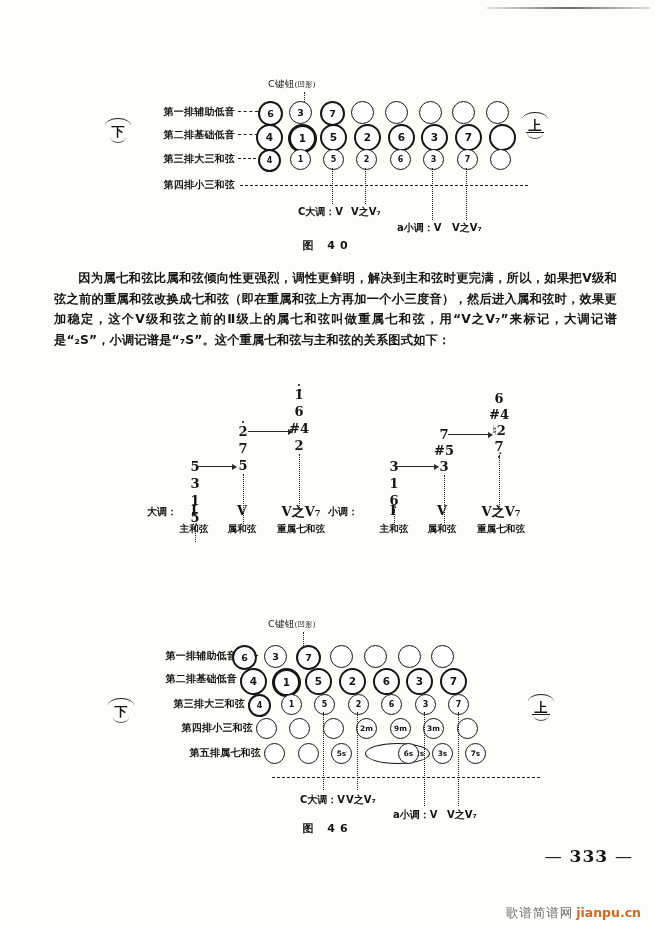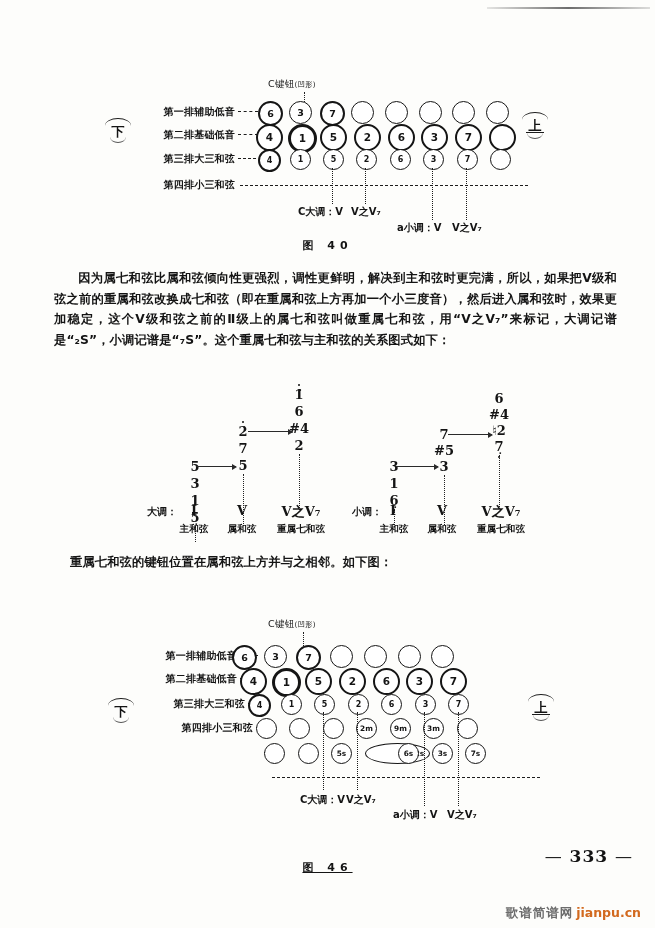--- a/index.html
+++ b/index.html
@@ -114,21 +114,21 @@
   
   .pagenum{
     position:absolute;right:22px;bottom:62px;
     font-size:17px;font-weight:bold;letter-spacing:1px;
     font-family:"DejaVu Serif","Liberation Serif",serif;
   }
   .pagenum .dash{font-weight:normal;}
   .watermark{
     position:absolute;right:14px;bottom:6px;font-size:12.5px;white-space:nowrap;
   }
-  .watermark .zh{color:#6c6c6c;font-weight:bold;letter-spacing:1px;margin-left:40px;}
+  .watermark .zh{color:#6c6c6c;font-weight:normal;letter-spacing:1px;margin-left:40px;}
   .watermark .en{color:#d2691e;font-weight:bold;margin-left:3px;}
 </style>
 </head>
 <body>
 
 <div class="page">
 
   <div class="top-rule"></div>
 
   <div class="diagram" style="top:0;height:260px;">
@@ -259,33 +259,30 @@
     <div class="chordstack" style="left:488px;top:392px;width:22px;">
       <div class="note">6</div>
       <div class="note" style="margin-top:3px;">#4</div>
       <div class="note" style="margin-top:3px;">♮2</div>
       <div class="note dn" style="margin-top:3px;">7̣</div>
       <div class="stem-dots" style="height:54px;"></div>
     </div>
     <div class="tie arrow" style="left:396px;top:466px;width:42px;"></div>
     <div class="tie arrow" style="left:448px;top:434px;width:44px;"></div>
 
-    <div class="key-lab" style="left:352px;top:505px;">小调：</div>
+    <div class="key-lab" style="left:328px;top:505px;">小调：</div>
     <div class="deg" style="left:380px;top:503px;width:26px;">Ⅰ</div>
     <div class="deg" style="left:429px;top:503px;width:26px;">V</div>
     <div class="deg" style="left:478px;top:503px;width:46px;">V之V₇</div>
 
     <div class="chord-name" style="left:366px;top:523px;width:56px;">主和弦</div>
     <div class="chord-name" style="left:414px;top:523px;width:56px;">属和弦</div>
     <div class="chord-name" style="left:461px;top:523px;width:80px;">重属七和弦</div>
   </div>
 
-  <div class="para" style="left:46px;top:552px;width:563px;">
-    <span class="ind"></span><span>重属七和弦的键钮位置在属和弦上方并与之相邻。如下图：</span>
-  </div>
 
   <div class="diagram" style="top:0;height:250px;">
 
     <div class="kbtn-label" style="left:268px;top:618px;">
       <span>C键钮</span><span class="sub">(凹形)</span>
     </div>
     <div class="kbtn-stem" style="left:303px;top:632px;height:20px;"></div>
 
     <div class="arrow-mark" style="left:108px;top:698px;">
       <span class="cap"></span>
@@ -304,20 +301,21 @@
 
     <div class="row-label" style="left:62px;top:672px;width:175px;">第二排基础低音</div>
     <div class="row-dashes" style="left:240px;top:678px;width:18px;"></div>
 
     <div class="row-label" style="left:70px;top:697px;width:175px;">第三排大三和弦</div>
     <div class="row-dashes" style="left:248px;top:703px;width:16px;"></div>
 
     <div class="row-label" style="left:78px;top:721px;width:175px;">第四排小三和弦</div>
     <div class="row-dashes" style="left:256px;top:727px;width:14px;"></div>
 
+    <div class="row-label" style="left:86px;top:746px;width:175px;">第五排属七和弦</div>
     <div class="row-dashes" style="left:264px;top:752px;width:14px;"></div>
 
     <div class="row-dashes" style="left:272px;top:777px;width:268px;"></div>
 
     <div class="btn r1 bold" style="left:232px;top:645px;">6</div>
     <div class="btn r1" style="left:264px;top:645px;">3</div>
     <div class="btn r1 bold" style="left:296px;top:645px;">7</div>
     <div class="btn r1" style="left:330px;top:645px;"></div>
     <div class="btn r1" style="left:364px;top:645px;"></div>
     <div class="btn r1" style="left:398px;top:645px;"></div>
@@ -358,21 +356,21 @@
     <div class="vdot" style="left:323px;top:712px;height:78px;"></div>
     <div class="vdot" style="left:357px;top:712px;height:78px;"></div>
     <div class="vdot" style="left:424px;top:712px;height:94px;"></div>
     <div class="vdot" style="left:458px;top:712px;height:94px;"></div>
 
     <div class="tonal" style="left:300px;top:793px;">C大调：V</div>
     <div class="tonal" style="left:346px;top:793px;">V之V₇</div>
     <div class="tonal" style="left:393px;top:808px;">a小调：V</div>
     <div class="tonal" style="left:447px;top:808px;">V之V₇</div>
 
-    <div class="fig-cap" style="top:860px;text-decoration:underline;">图  46</div>
+    <div class="fig-cap" style="top:821px;">图  46</div>
   </div>
 
   <div class="pagenum">
     <span class="dash">—</span> <span>333</span> <span class="dash">—</span>
   </div>
 
   <div class="watermark">
     <span class="zh">歌谱简谱网</span><span class="en">jianpu.cn</span>
   </div>
 

